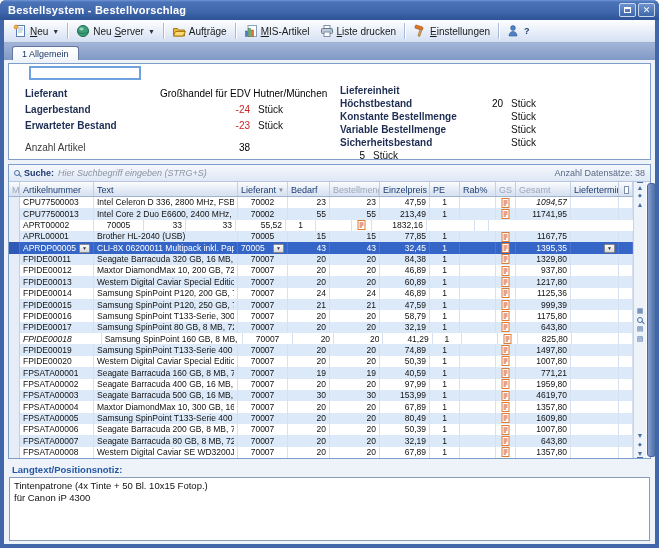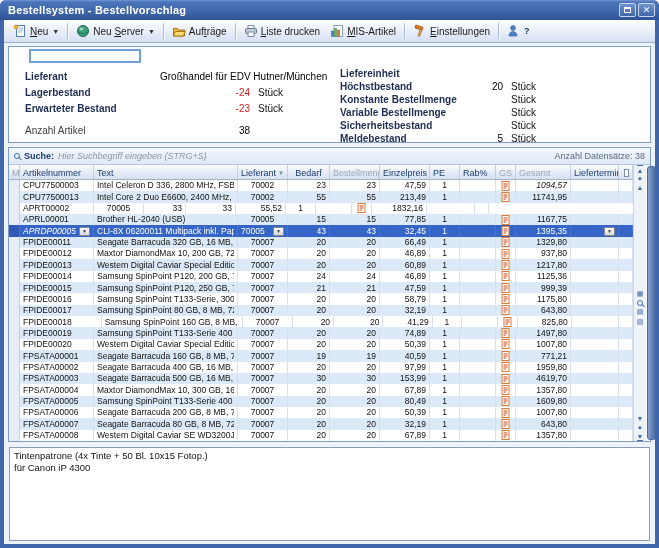--- a/index.html
+++ b/index.html
@@ -158,38 +158,38 @@
               <path d="M1.5 4.5h4l1 1.5h6v6h-11z" fill="#f0b73f" stroke="#a97a12"></path>
               <path d="M1.5 12l2-4.5h10L11 12z" fill="#fcd975" stroke="#a97a12"></path>
             </svg>
           </span>
           <span>Auf<u>t</u>räge</span>
         </div>
         <div class="tb-sep"></div>
         <div class="tb-btn">
           <span>
             <svg width="14" height="14" viewBox="0 0 14 14">
+              <rect x="4" y="1.5" width="8.5" height="11" fill="#fff" stroke="#8aa0bd"></rect>
+              <rect x="1.5" y="7" width="2" height="5.5" fill="#4f81c6" stroke="#2d5a94" stroke-width=".5"></rect>
+              <rect x="4.5" y="4.5" width="2" height="8" fill="#63b35c" stroke="#3c7a37" stroke-width=".5"></rect>
+              <rect x="7.5" y="6" width="2" height="6.5" fill="#d9773b" stroke="#9c4c1d" stroke-width=".5"></rect>
+            </svg>
+          </span>
+          <span><u>M</u>IS-Artikel</span>
+        </div>
+        <div class="tb-btn">
+          <span>
+            <svg width="14" height="14" viewBox="0 0 14 14">
               <rect x="4" y="1.5" width="6" height="3" fill="#fff" stroke="#7d8ea8"></rect>
               <rect x="1.5" y="4.5" width="11" height="5" rx="1" fill="#c2cbd8" stroke="#6a7892"></rect>
               <rect x="4" y="8" width="6" height="4.5" fill="#fff" stroke="#7d8ea8"></rect>
               <circle cx="11" cy="6" r=".8" fill="#4c9"></circle>
             </svg>
           </span>
           <span><u>L</u>iste drucken</span>
-        </div>
-        <div class="tb-btn">
-          <span>
-            <svg width="14" height="14" viewBox="0 0 14 14">
-              <rect x="4" y="1.5" width="8.5" height="11" fill="#fff" stroke="#8aa0bd"></rect>
-              <rect x="1.5" y="7" width="2" height="5.5" fill="#4f81c6" stroke="#2d5a94" stroke-width=".5"></rect>
-              <rect x="4.5" y="4.5" width="2" height="8" fill="#63b35c" stroke="#3c7a37" stroke-width=".5"></rect>
-              <rect x="7.5" y="6" width="2" height="6.5" fill="#d9773b" stroke="#9c4c1d" stroke-width=".5"></rect>
-            </svg>
-          </span>
-          <span><u>M</u>IS-Artikel</span>
         </div>
         <div class="tb-sep"></div>
         <div class="tb-btn">
           <span>
             <svg width="14" height="14" viewBox="0 0 14 14">
               <rect x="2" y="2" width="8" height="3.2" rx="1" transform="rotate(18 6 3.5)" fill="#e0761f" stroke="#9c4c10" stroke-width=".6"></rect>
               <rect x="6.2" y="5" width="2" height="7.5" rx=".8" transform="rotate(18 7 8)" fill="#d9a05e" stroke="#9c6a2a" stroke-width=".6"></rect>
             </svg>
           </span>
           <span><u>E</u>instellungen</span>
@@ -199,20 +199,23 @@
           <span>
             <svg width="14" height="14" viewBox="0 0 14 14">
               <circle cx="6" cy="4" r="2.4" fill="#4f81c6" stroke="#2d5a94" stroke-width=".6"></circle>
               <path d="M2 12c0-3 2-4.5 4-4.5S10 9 10 12z" fill="#4f81c6" stroke="#2d5a94" stroke-width=".6"></path>
             </svg>
           </span>
           <span class="tb-help-q">?</span>
         </div>
       </div>
 
+    <div class="tabstrip">
+      <div class="tab">1 Allgemein</div>
+    </div>
 
     <div class="content">
 
       <div class="form-panel">
         <input class="focus-input" value="" style="">
         <div class="form-col left" id="form-left">
             <div class="form-row">
               <span class="fl">Lieferant</span>
               <span class="fv wide">Großhandel für EDV Hutner/München</span>
             </div>
@@ -250,21 +253,20 @@
               <span class="fl">Variable Bestellmenge</span>
               <span class="fv"></span>
               <span class="fu">Stück</span>
             </div>
             <div class="form-row">
               <span class="fl">Sicherheitsbestand</span>
               <span class="fv"></span>
               <span class="fu">Stück</span>
             </div>
             <div class="form-row">
-              <span class="fl">Meldebestand</span>
               <span class="fv">5</span>
               <span class="fu">Stück</span>
             </div>
           </div>
       </div>
 
       <div class="grid-box">
         <div class="search-bar">
           <span class="mag" style="flex:0 0 auto"></span>
           <span class="search-label">Suche:</span>
@@ -281,21 +283,21 @@
                 <div class="gh" style="width: 74px;">
                   <span>Artikelnummer</span>
                 </div>
                 <div class="gh" style="width: 144px;">
                   <span>Text</span>
                 </div>
                 <div class="gh" style="width: 50px;">
                   <span>Lieferant</span>
                   <span class="sort-ind">▼</span>
                 </div>
-                <div class="gh" style="width: 42px; justify-content: center;">
+                <div class="gh" style="width: 42px;">
                   <span>Bedarf</span>
                 </div>
                 <div class="gh muted" style="width: 50px;">
                   <span>Bestellmenge</span>
                 </div>
                 <div class="gh" style="width: 50px;">
                   <span>Einzelpreis</span>
                 </div>
                 <div class="gh" style="width: 30px;">
                   <span>PE</span>
@@ -461,21 +463,21 @@
                   </span>
                 </div>
                 <div class="gc r" style="width: 55px;">
                   <span style="overflow: hidden;">1167,75</span>
                 </div>
                 <div class="gc " style="width: 48px;"></div>
                 <div class="gc " style="width: 14px;"></div>
               </div>
               <div class="grow sel">
                 <div class="gc ind" style="width: 11px;"></div>
-                <div class="gc " style="width: 74px; font-style: italic;">
+                <div class="gc " style="width: 74px;">
                   <span style="overflow: hidden;">APRDP00005</span>
                   <span class="dd-btn">▼</span>
                 </div>
                 <div class="gc " style="width: 144px;">
                   <span style="overflow: hidden;">CLI-8X 06200011 Multipack inkl. Papier</span>
                 </div>
                 <div class="gc c" style="width: 50px;">
                   <span style="overflow: hidden;">70005</span>
                   <span class="dd-btn">▼</span>
                 </div>
@@ -519,21 +521,21 @@
                 <div class="gc c" style="width: 50px;">
                   <span style="overflow: hidden;">70007</span>
                 </div>
                 <div class="gc r" style="width: 42px;">
                   <span style="overflow: hidden;">20</span>
                 </div>
                 <div class="gc r" style="width: 50px;">
                   <span style="overflow: hidden;">20</span>
                 </div>
                 <div class="gc r" style="width: 50px;">
-                  <span style="overflow: hidden;">66,49</span>
+                  <span style="overflow: hidden;">84,38</span>
                 </div>
                 <div class="gc c" style="width: 30px;">
                   <span style="overflow: hidden;">1</span>
                 </div>
                 <div class="gc r" style="width: 36px;"></div>
                 <div class="gc c" style="width: 20px;">
                   <span style="display: flex;">
                     <svg width="9" height="10" viewBox="0 0 9 10">
                       <rect x="1" y="0.5" width="7" height="9" fill="#fff" stroke="#e07a30"></rect>
                       <path d="M2.5 3h4M2.5 5h4M2.5 7h2.5" stroke="#d2401e" stroke-width="1"></path>
@@ -769,21 +771,21 @@
                   </span>
                 </div>
                 <div class="gc r" style="width: 55px;">
                   <span style="overflow: hidden;">643,80</span>
                 </div>
                 <div class="gc " style="width: 48px;"></div>
                 <div class="gc " style="width: 14px;"></div>
               </div>
               <div class="grow">
                 <div class="gc ind" style="width: 11px;"></div>
-                <div class="gc " style="width: 83px;">
+                <div class="gc " style="width: 83px; font-style: italic;">
                   <span style="overflow: hidden;">FPIDE00018</span>
                 </div>
                 <div class="gc " style="width: 144px;">
                   <span style="overflow: hidden;">Samsung SpinPoint 160 GB, 8 MB, 7200</span>
                 </div>
                 <div class="gc c" style="width: 50px;">
                   <span style="overflow: hidden;">70007</span>
                 </div>
                 <div class="gc r" style="width: 42px;">
                   <span style="overflow: hidden;">20</span>
@@ -1209,19 +1211,20 @@
               <span class="nav" style="font-size:5px">◆</span>
               <span class="nav navbar-b">▼</span>
             </div>
           </div>
 
           <div class="vscroll"></div>
         </div>
       </div>
 
       <div class="notes">
+        <div class="notes-label">Langtext/Positionsnotiz:</div>
         <textarea class="notes-area" id="notes-area" style="">Tintenpatrone (4x Tinte + 50 Bl. 10x15 Fotop.)
 für Canon iP 4300</textarea>
       </div>
 
     </div>
   </div>
 </div>
 
 </body></html>

